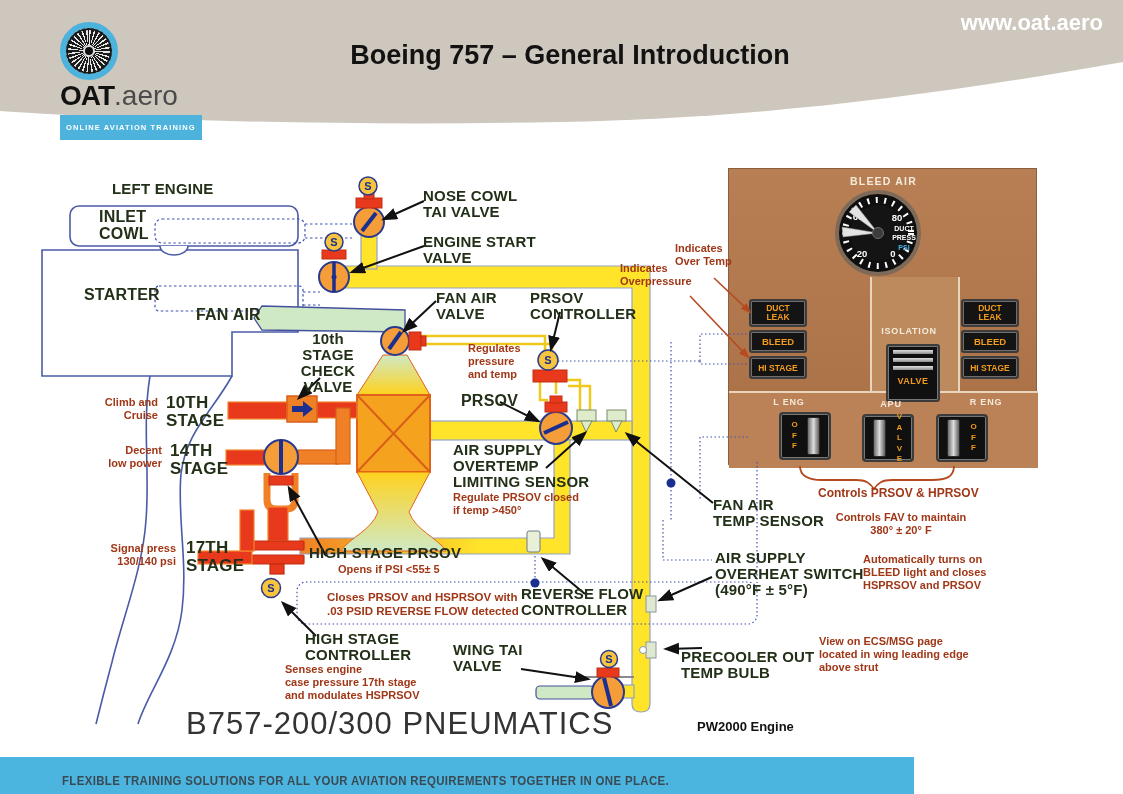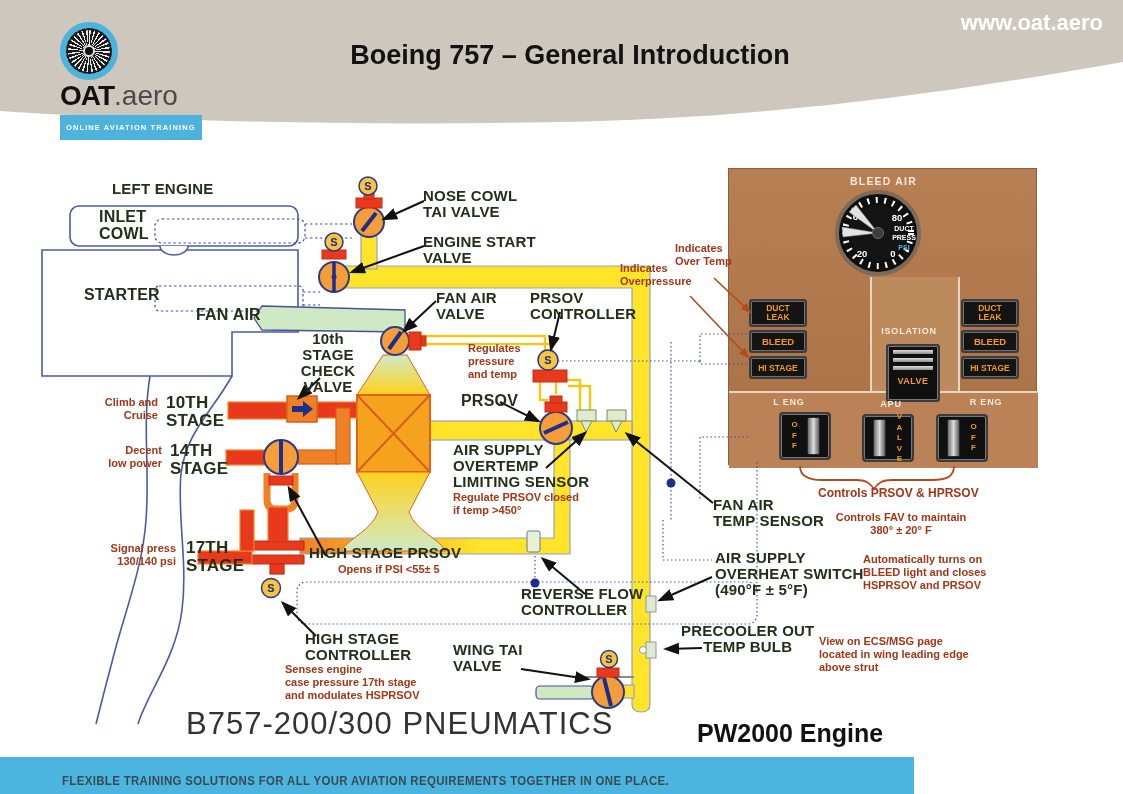--- a/index.html
+++ b/index.html
@@ -49,21 +49,21 @@
     color:#f29b1c;letter-spacing:1.5px;line-height:1;}
   .slider{width:11px;height:36px;border:1px solid #2a2a2a;border-radius:2px;
     background:linear-gradient(90deg,#6e6e6e,#dcdcdc 50%,#5f5f5f);}
   #iso-sw{position:absolute;left:157px;top:175px;width:54px;height:58px;background:#101010;
     border:2px solid #3c3c3c;border-radius:3px;box-shadow:0 0 0 1px #777 inset;box-sizing:border-box;
     display:flex;flex-direction:column;align-items:center;}
   #iso-sw .stripe{width:40px;height:4px;background:linear-gradient(#e0e0e0,#8d8d8d);margin-top:4px;}
   #iso-sw .vlabel{margin-top:6px;color:#f29b1c;font-size:9px;font-weight:bold;letter-spacing:0.5px;}
   #diagram-title{position:absolute;left:186px;top:706px;font-size:31px;font-weight:400;
     letter-spacing:1px;color:#333;z-index:12;}
-  #pw-label{position:absolute;left:697px;top:719px;font-size:25px;font-weight:bold;color:#111;z-index:12;}
+  #pw-label{position:absolute;left:697px;top:719px;font-size:13px;font-weight:bold;color:#111;z-index:12;}
 </style>
 </head>
 <body>
 
 <div id="stage">
 
   <div id="panel">
     <div class="col"></div>
     <div class="bottom"></div>
     <div class="p-title">BLEED AIR</div>
@@ -345,39 +345,41 @@
   <div class="lbl" style="left:715px;top:550px;">AIR SUPPLY
 OVERHEAT SWITCH
 (490°F ± 5°F)</div>
   <div class="lbl" style="left:309px;top:545px;">HIGH STAGE PRSOV</div>
   <div class="lbl" style="left:521px;top:586px;">REVERSE FLOW
 CONTROLLER</div>
   <div class="lbl" style="left:285px;top:631px;margin-left:20px;">HIGH STAGE
 CONTROLLER</div>
   <div class="lbl" style="left:453px;top:642px;">WING TAI
 VALVE</div>
-  <div class="lbl" style="left:681px;top:623px;text-align:center;">PRECOOLER OUT
+  <div class="lbl" style="left:681px;top:649px;">PRECOOLER OUT
 TEMP BULB</div>
 
   <div class="red" style="left:96px;top:396px;width:62px;text-align:right;">Climb and
 Cruise</div>
   <div class="red" style="left:94px;top:444px;width:68px;text-align:right;">Decent
 low power</div>
   <div class="red" style="left:92px;top:542px;width:84px;text-align:right;">Signal press
 130/140 psi</div>
   <div class="red" style="left:468px;top:342px;">Regulates
 pressure
 and temp</div>
   <div class="red" style="left:675px;top:242px;">Indicates
 Over Temp</div>
   <div class="red" style="left:620px;top:262px;">Indicates
 Overpressure</div>
   <div class="red" style="left:453px;top:491px;">Regulate PRSOV closed
 if temp &gt;450°</div>
   <div class="red" style="left:338px;top:563px;">Opens if PSI &lt;55± 5</div>
+  <div class="red" style="left:327px;top:591px;font-size:11.5px;">Closes PRSOV and HSPRSOV with
+.03 PSID REVERSE FLOW detected</div>
   <div class="red" style="left:285px;top:663px;">Senses engine
 case pressure 17th stage
 and modulates HSPRSOV</div>
   <div class="red" style="left:818px;top:486px;font-size:12px;">Controls PRSOV &amp; HPRSOV</div>
   <div class="red" style="left:821px;top:511px;width:160px;text-align:center;">Controls FAV to maintain
 380° ± 20° F</div>
   <div class="red" style="left:863px;top:553px;">Automatically turns on
 BLEED light and closes
 HSPRSOV and PRSOV</div>
   <div class="red" style="left:819px;top:635px;">View on ECS/MSG page

